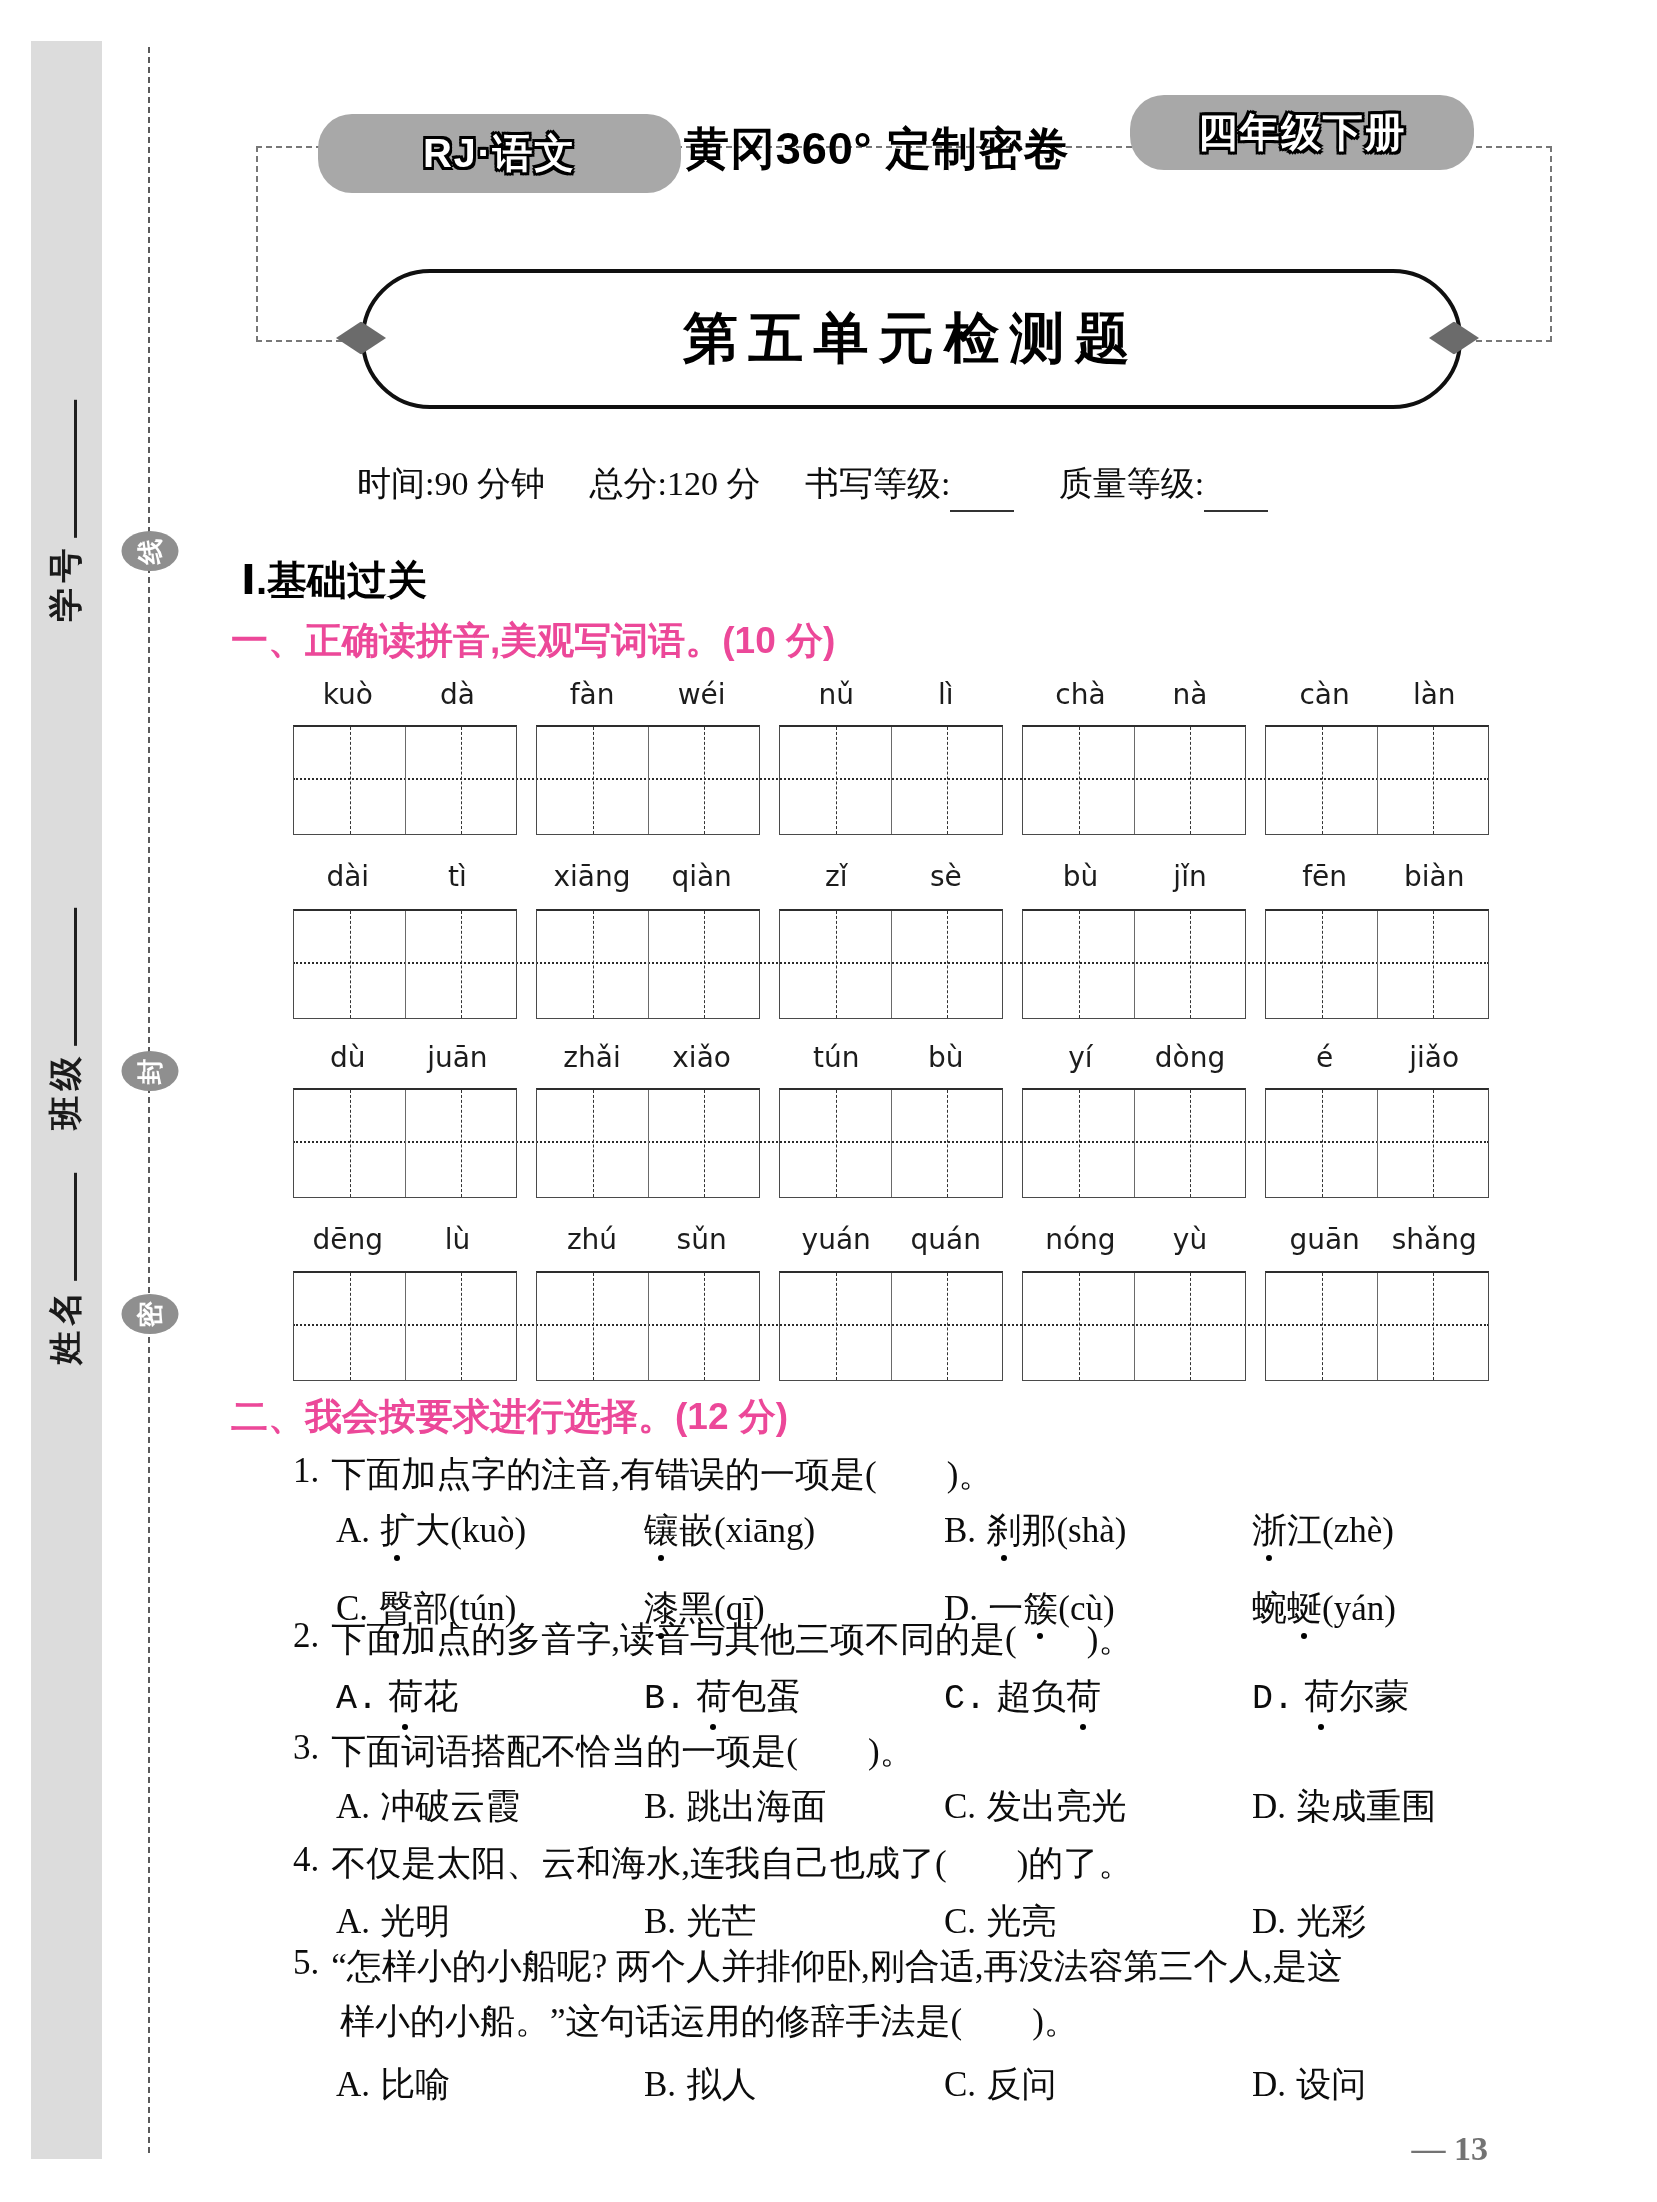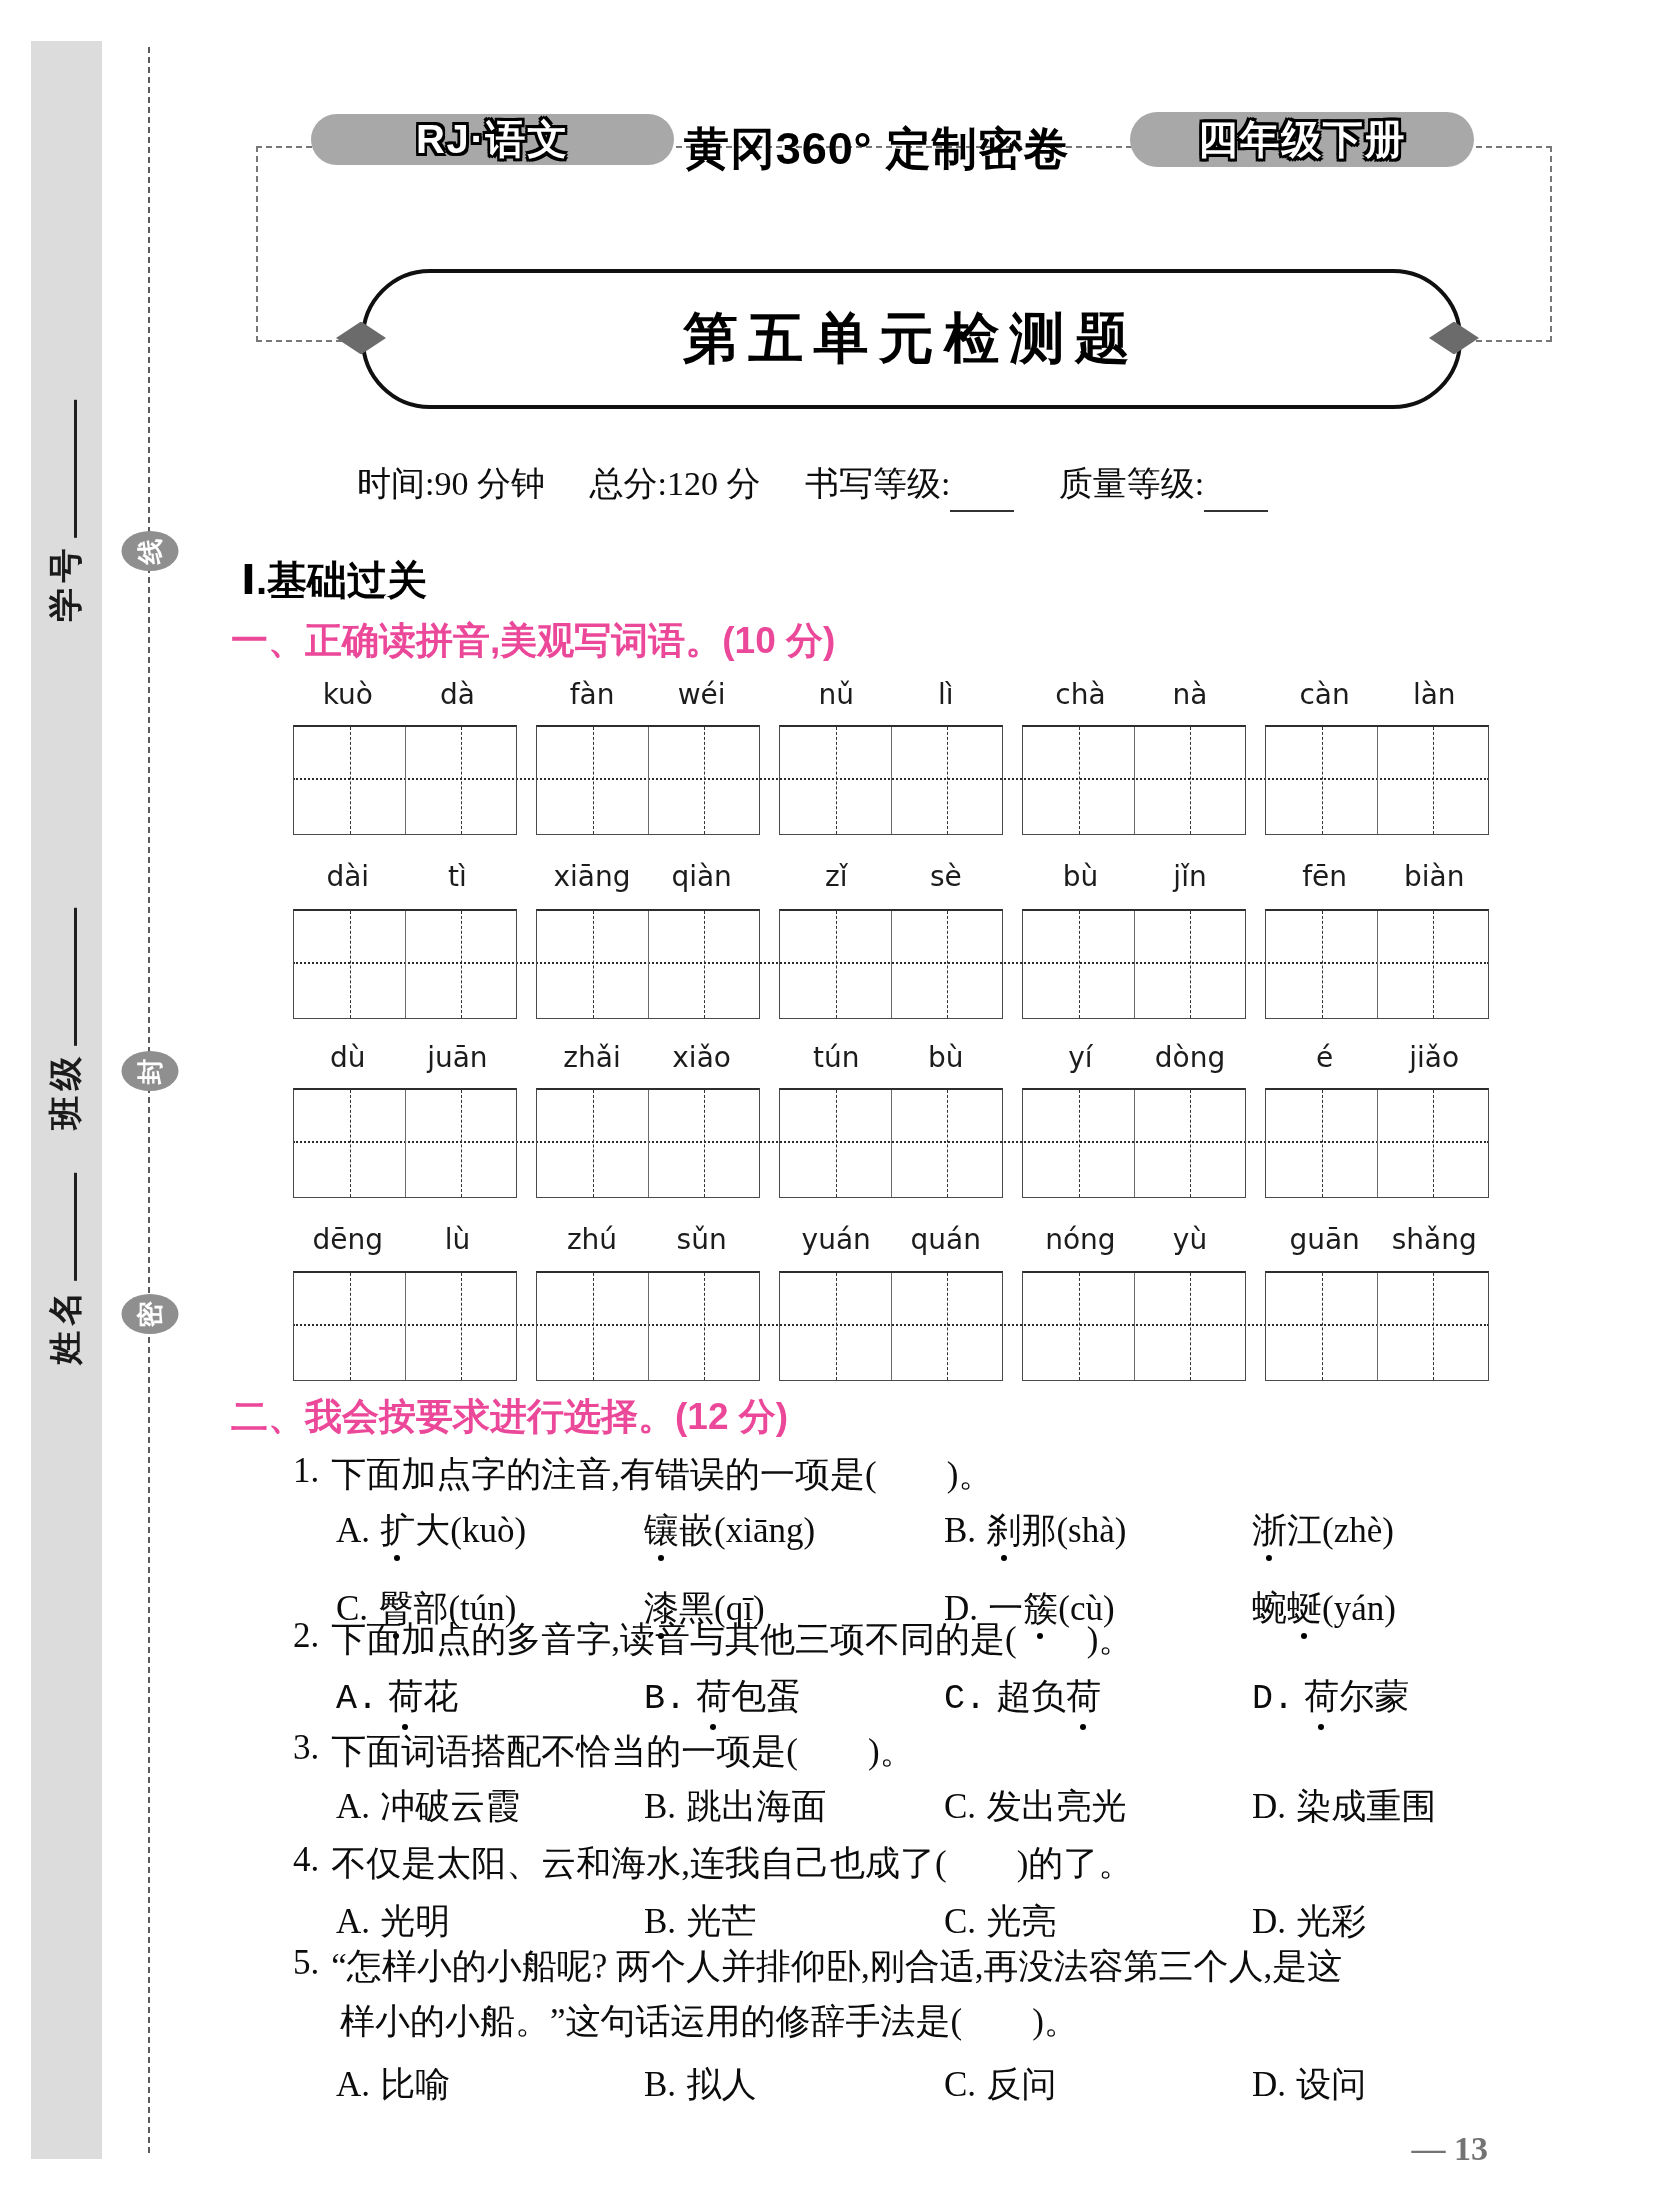--- a/index.html
+++ b/index.html
@@ -94,25 +94,25 @@
     <span>线</span>
   </div>
   <div class="stamp" style="top:1071px;">
     <span>封</span>
   </div>
   <div class="stamp" style="top:1314px;">
     <span>密</span>
   </div>
 
   <div class="hdr-frame"></div>
-  <div class="badge" style="left:311px;top:114px;width:363px;height:51px;">
+  <div class="badge" style="left:318px;top:114px;width:363px;height:79px;">
     <span>RJ·语文</span>
   </div>
   <div class="series">黄冈360° 定制密卷</div>
-  <div class="badge" style="left:1130px;top:112px;width:344px;height:55px;align-items:center;">
+  <div class="badge" style="left:1130px;top:95px;width:344px;height:75px;align-items:center;">
     <span>四年级下册</span>
   </div>
 
   <div class="title-box">
     <span>第五单元检测题</span>
   </div>
   <div class="diamond" style="left:361px;top:338px;"></div>
   <div class="diamond" style="left:1454px;top:338px;"></div>
 
   <div class="meta">

